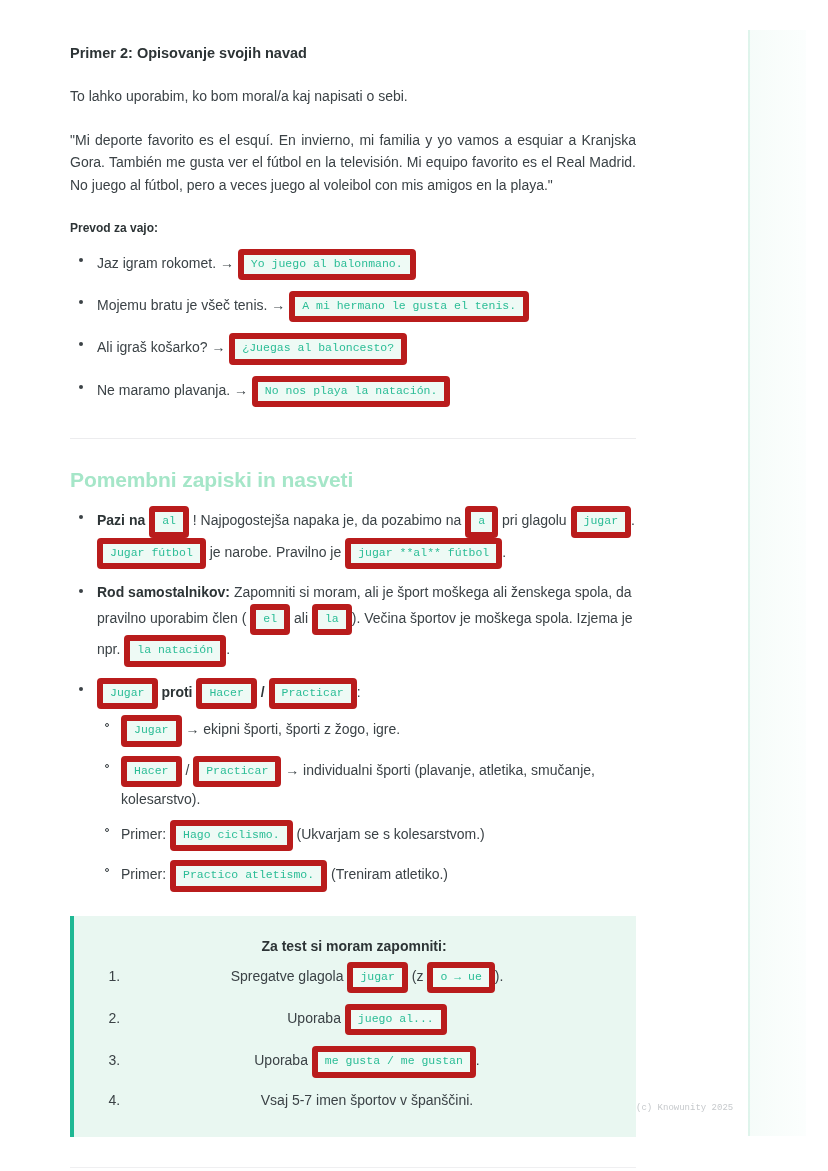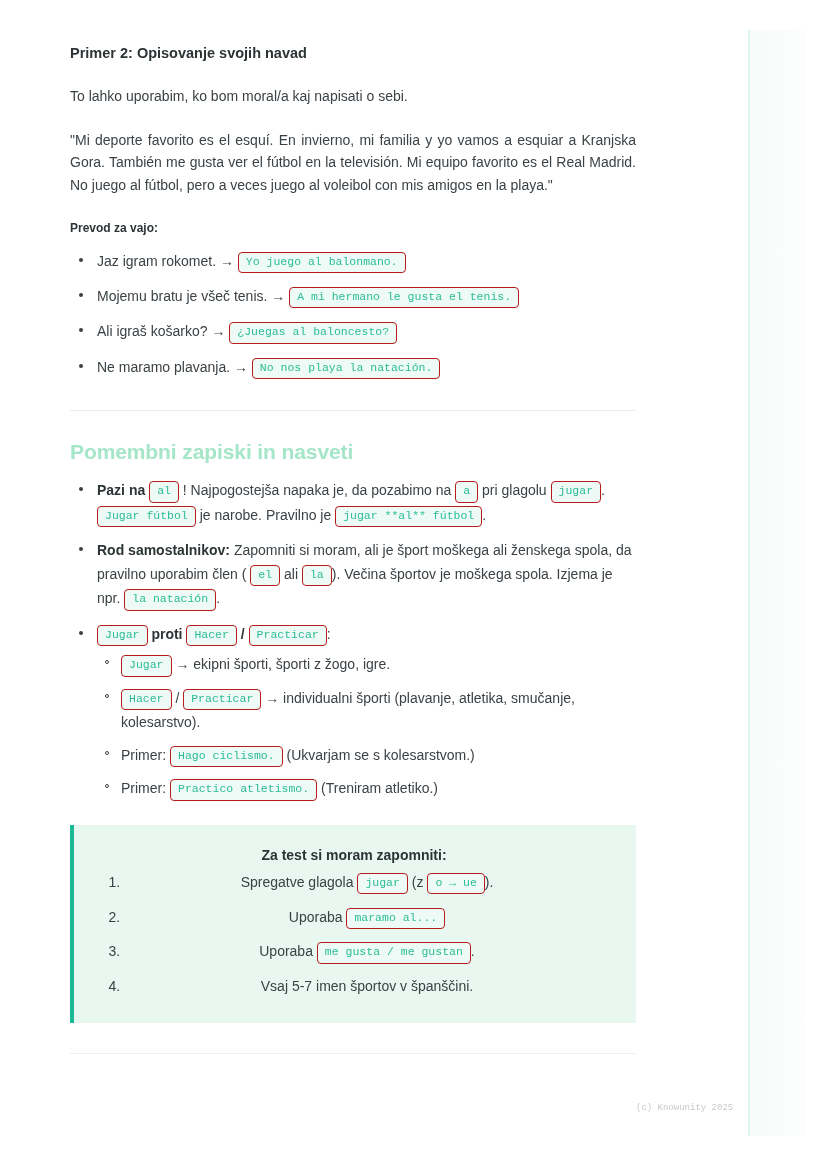--- a/index.html
+++ b/index.html
@@ -123,21 +123,21 @@
     background: transparent;
     box-sizing: border-box;
   }
 
   code.chip {
     display: inline-block;
     font-family: "Liberation Mono", monospace;
     font-size: 11.5px;
     color: #2bbd96;
     background: #eefaf5;
-    border: 1px solid #b91c1c;
+    border: 6px solid #b91c1c;
     border-radius: 4px;
     padding: 2px 7px 3px 7px;
     line-height: 1.25;
     vertical-align: 1px;
     white-space: pre;
   }
 
   b.strong { font-weight: bold; color: #2d3436; }
 
   .callout {
@@ -286,21 +286,21 @@
     <div class="callout-title">Za test si moram zapomniti:</div>
     <ol class="callout-list">
       <li>
         <span>Spregatve glagola</span>
         <code class="chip">jugar</code>
         <span>(z</span>
         <code class="chip">o → ue</code><span>).</span>
       </li>
       <li>
         <span>Uporaba</span>
-        <code class="chip">maramo al...</code>
+        <code class="chip">juego al...</code>
       </li>
       <li>
         <span>Uporaba</span>
         <code class="chip">me gusta / me gustan</code><span>.</span>
       </li>
       <li>
         <span>Vsaj 5-7 imen športov v španščini.</span>
       </li>
     </ol>
   </div>

